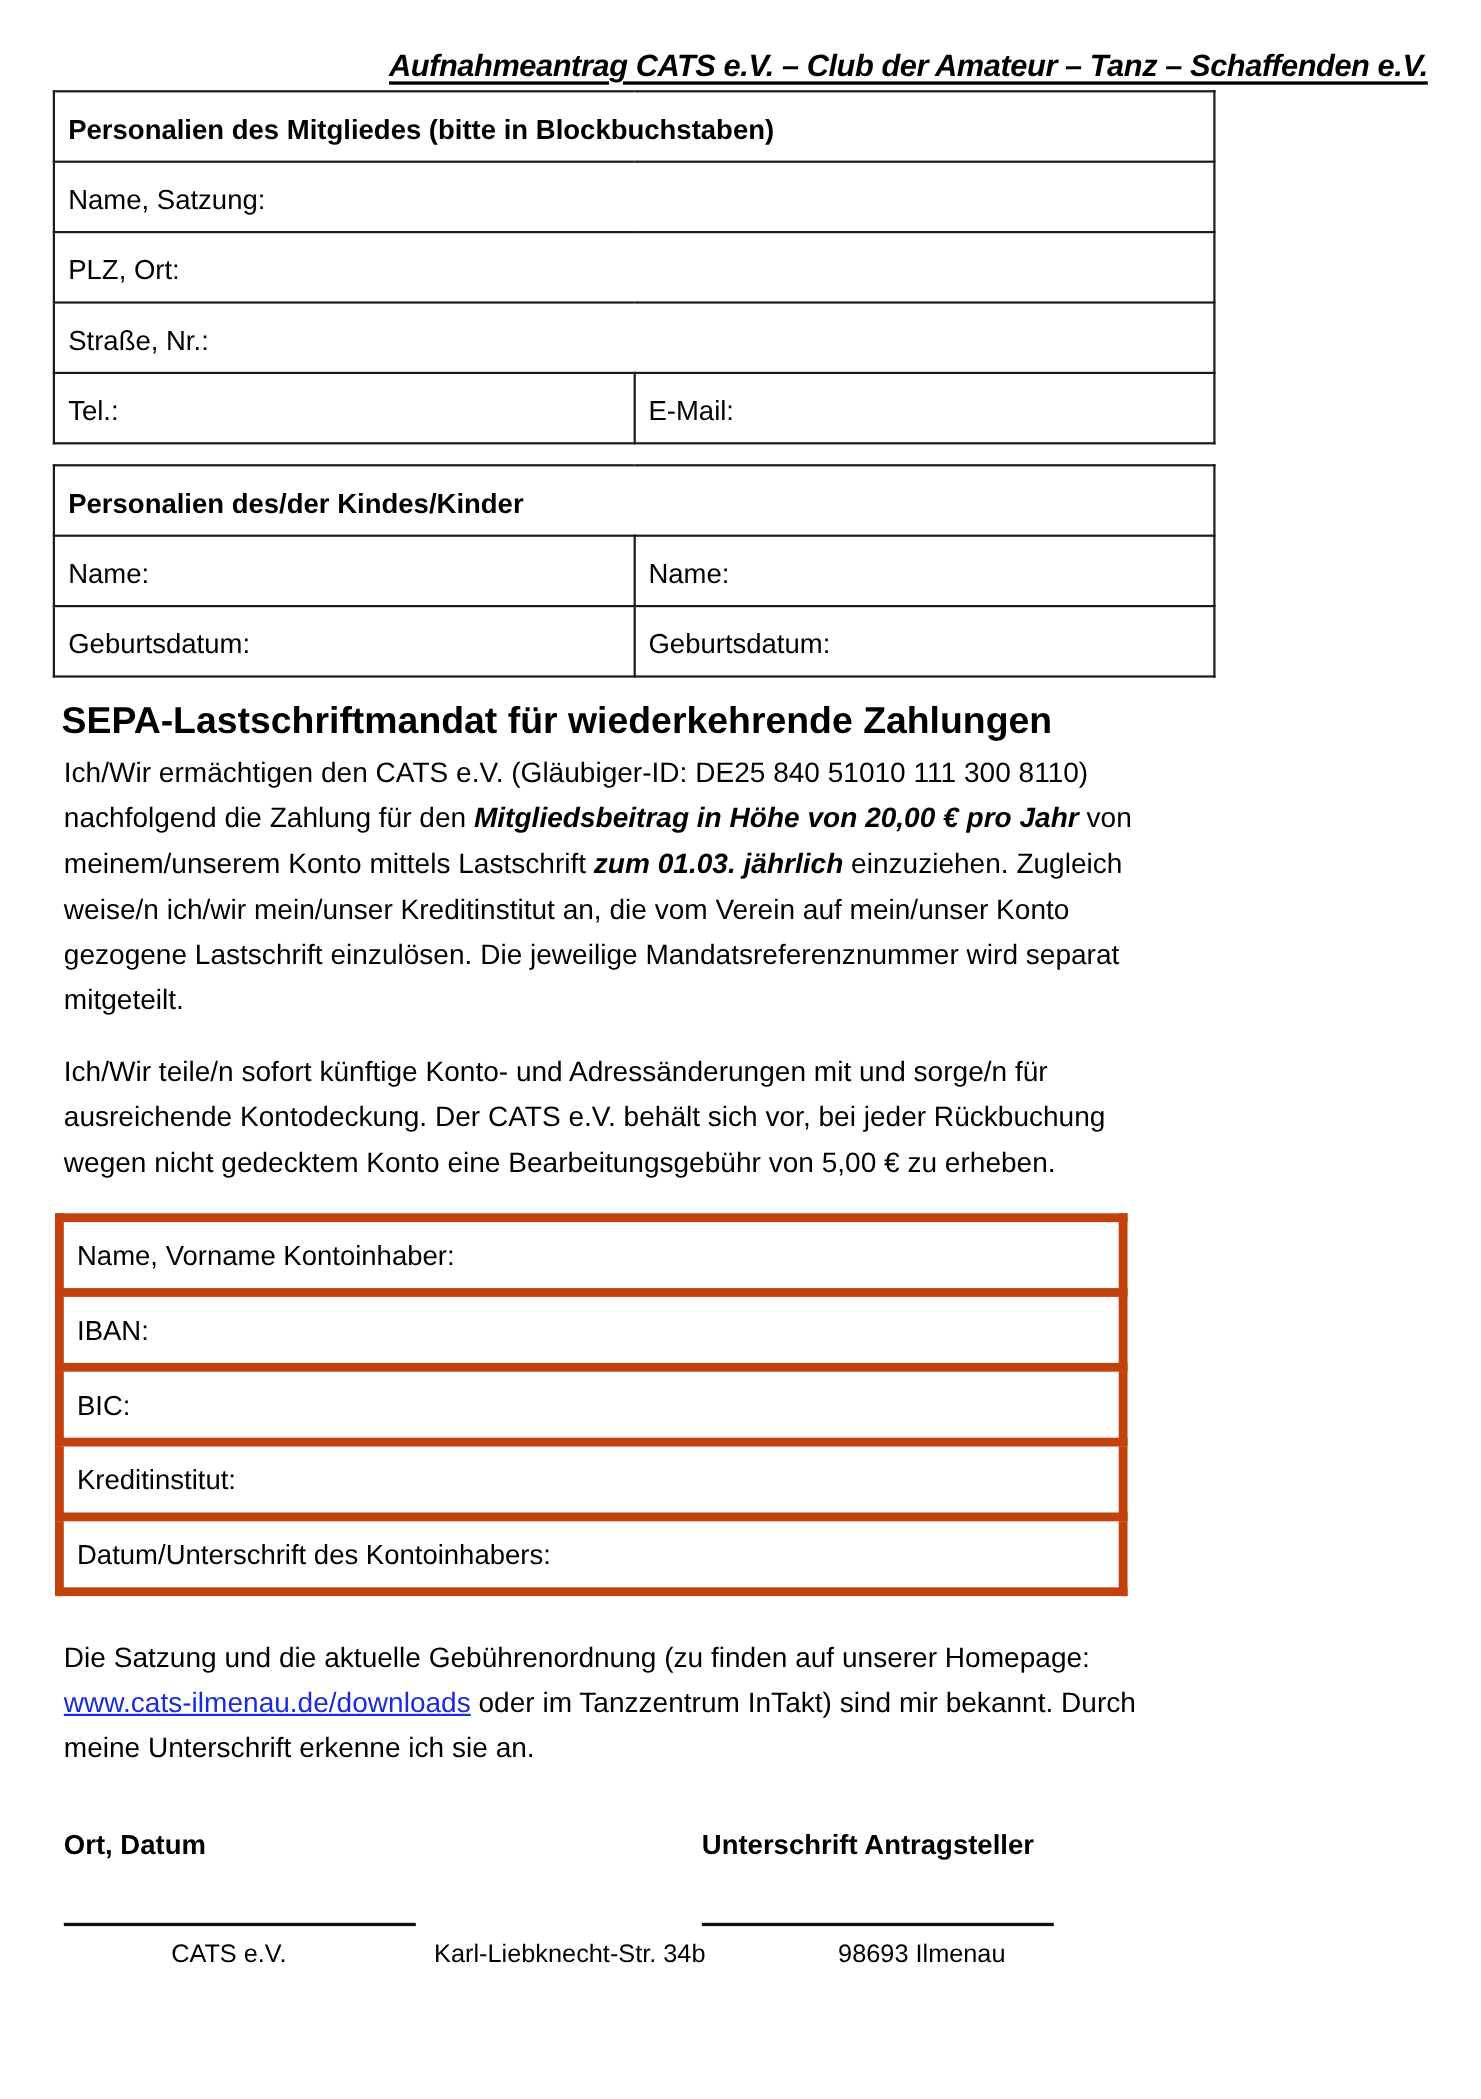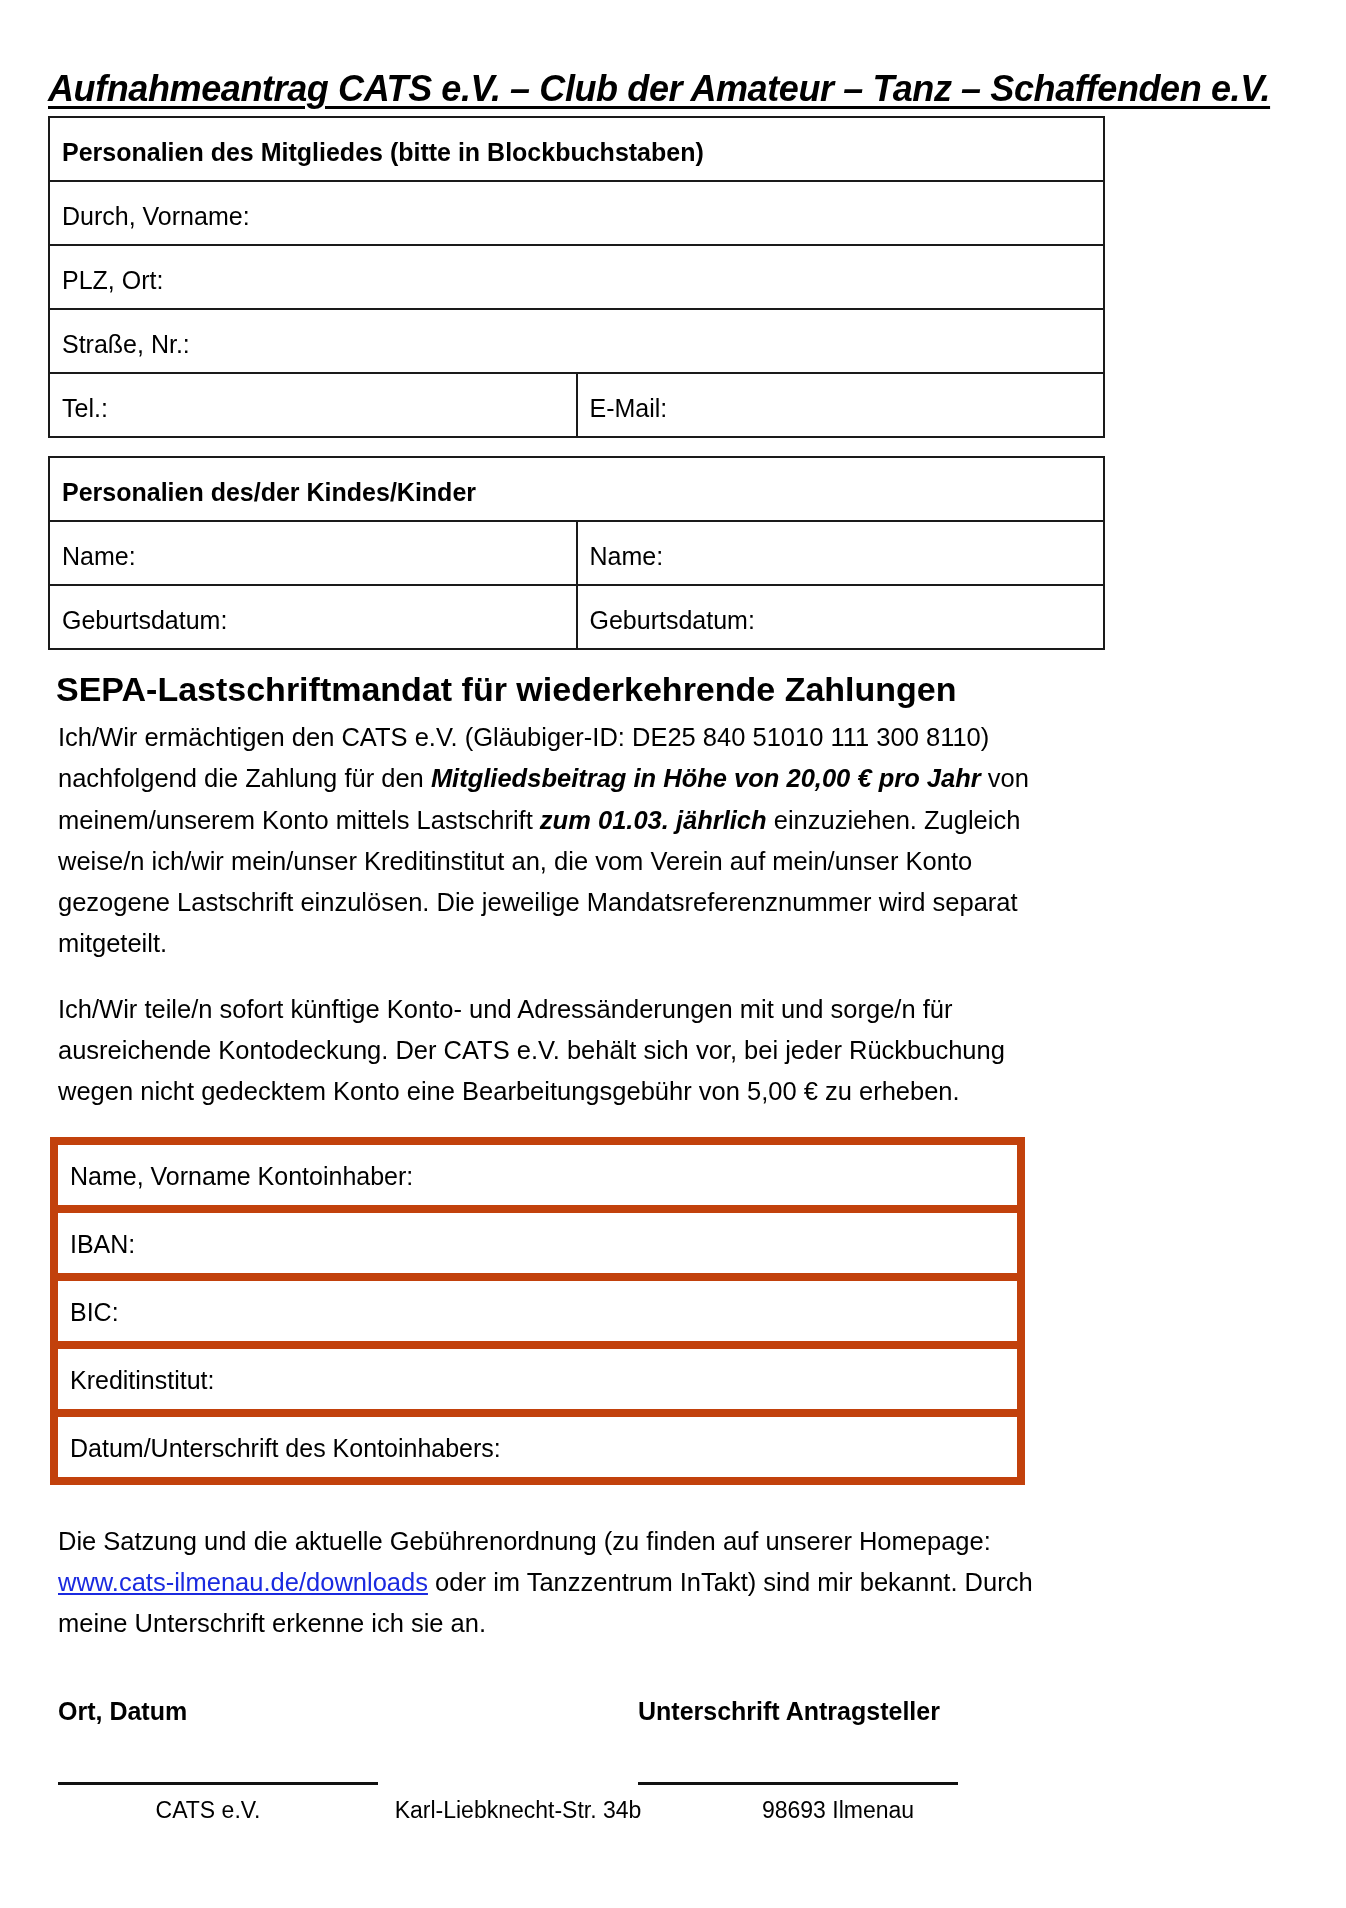--- a/index.html
+++ b/index.html
@@ -19,26 +19,26 @@
   .page {
     position: relative;
     width: 1346px;
     height: 1908px;
     box-sizing: border-box;
     padding: 0 48px;
   }
 
   
   .doc-title {
-    text-align: left;
+    text-align: right;
     font-weight: bold;
     font-style: italic;
-    font-size: 36px;
+    font-size: 28px;
     letter-spacing: -0.4px;
-    padding-top: 68px;
+    padding-top: 44px;
     padding-bottom: 6px;
     white-space: nowrap;
   }
   .doc-title span.u {
     text-decoration: underline;
     text-underline-offset: 5px;
     text-decoration-thickness: 3px;
   }
 
   
@@ -148,21 +148,21 @@
 <div class="page">
 
   <div class="doc-title"><span class="u">Aufnahmeantrag CATS e.V. – Club der Amateur – Tanz – Schaffenden e.V.</span></div>
 
   <table class="form-table">
     <tbody>
         <tr>
       <td class="section-head" colspan="2">Personalien des Mitgliedes (bitte in Blockbuchstaben)</td>
     </tr>
     <tr>
-      <td colspan="2">Durch, Vorname:</td>
+      <td colspan="2">Name, Satzung:</td>
     </tr>
     <tr>
       <td colspan="2">PLZ, Ort:</td>
     </tr>
     <tr>
       <td colspan="2">Straße, Nr.:</td>
     </tr>
     <tr>
       <td style="width:388px">Tel.:</td>
       <td>E-Mail:</td>

